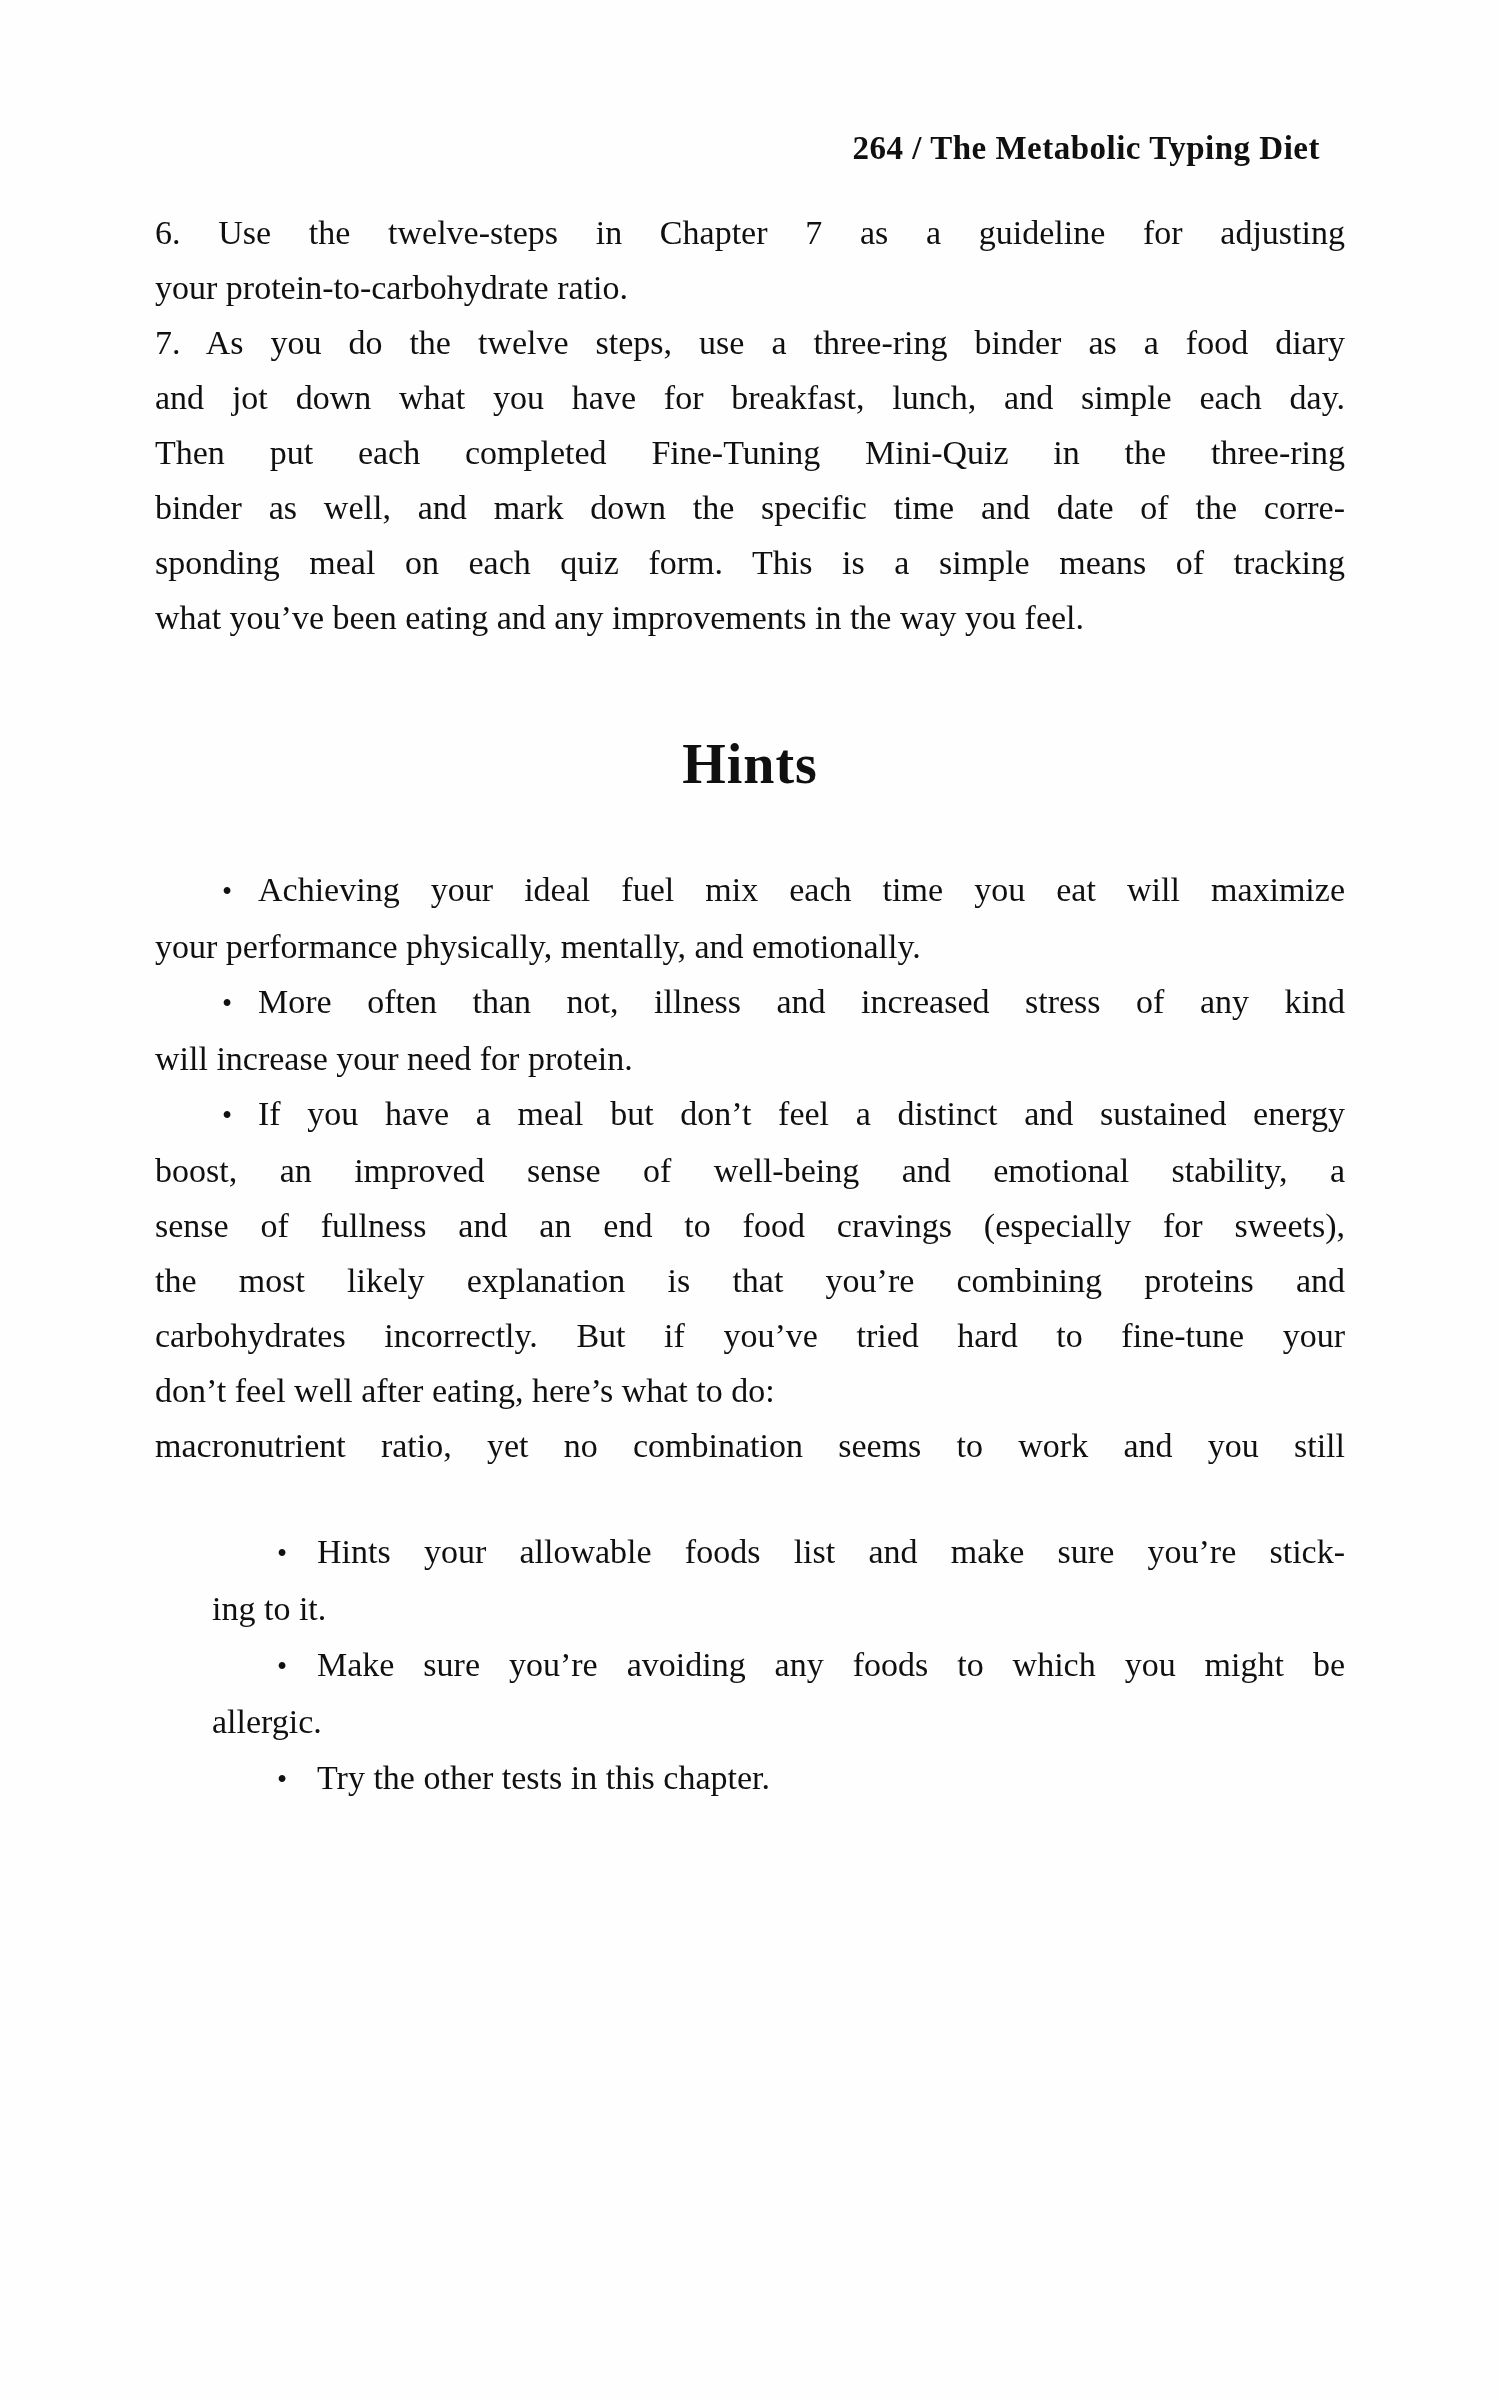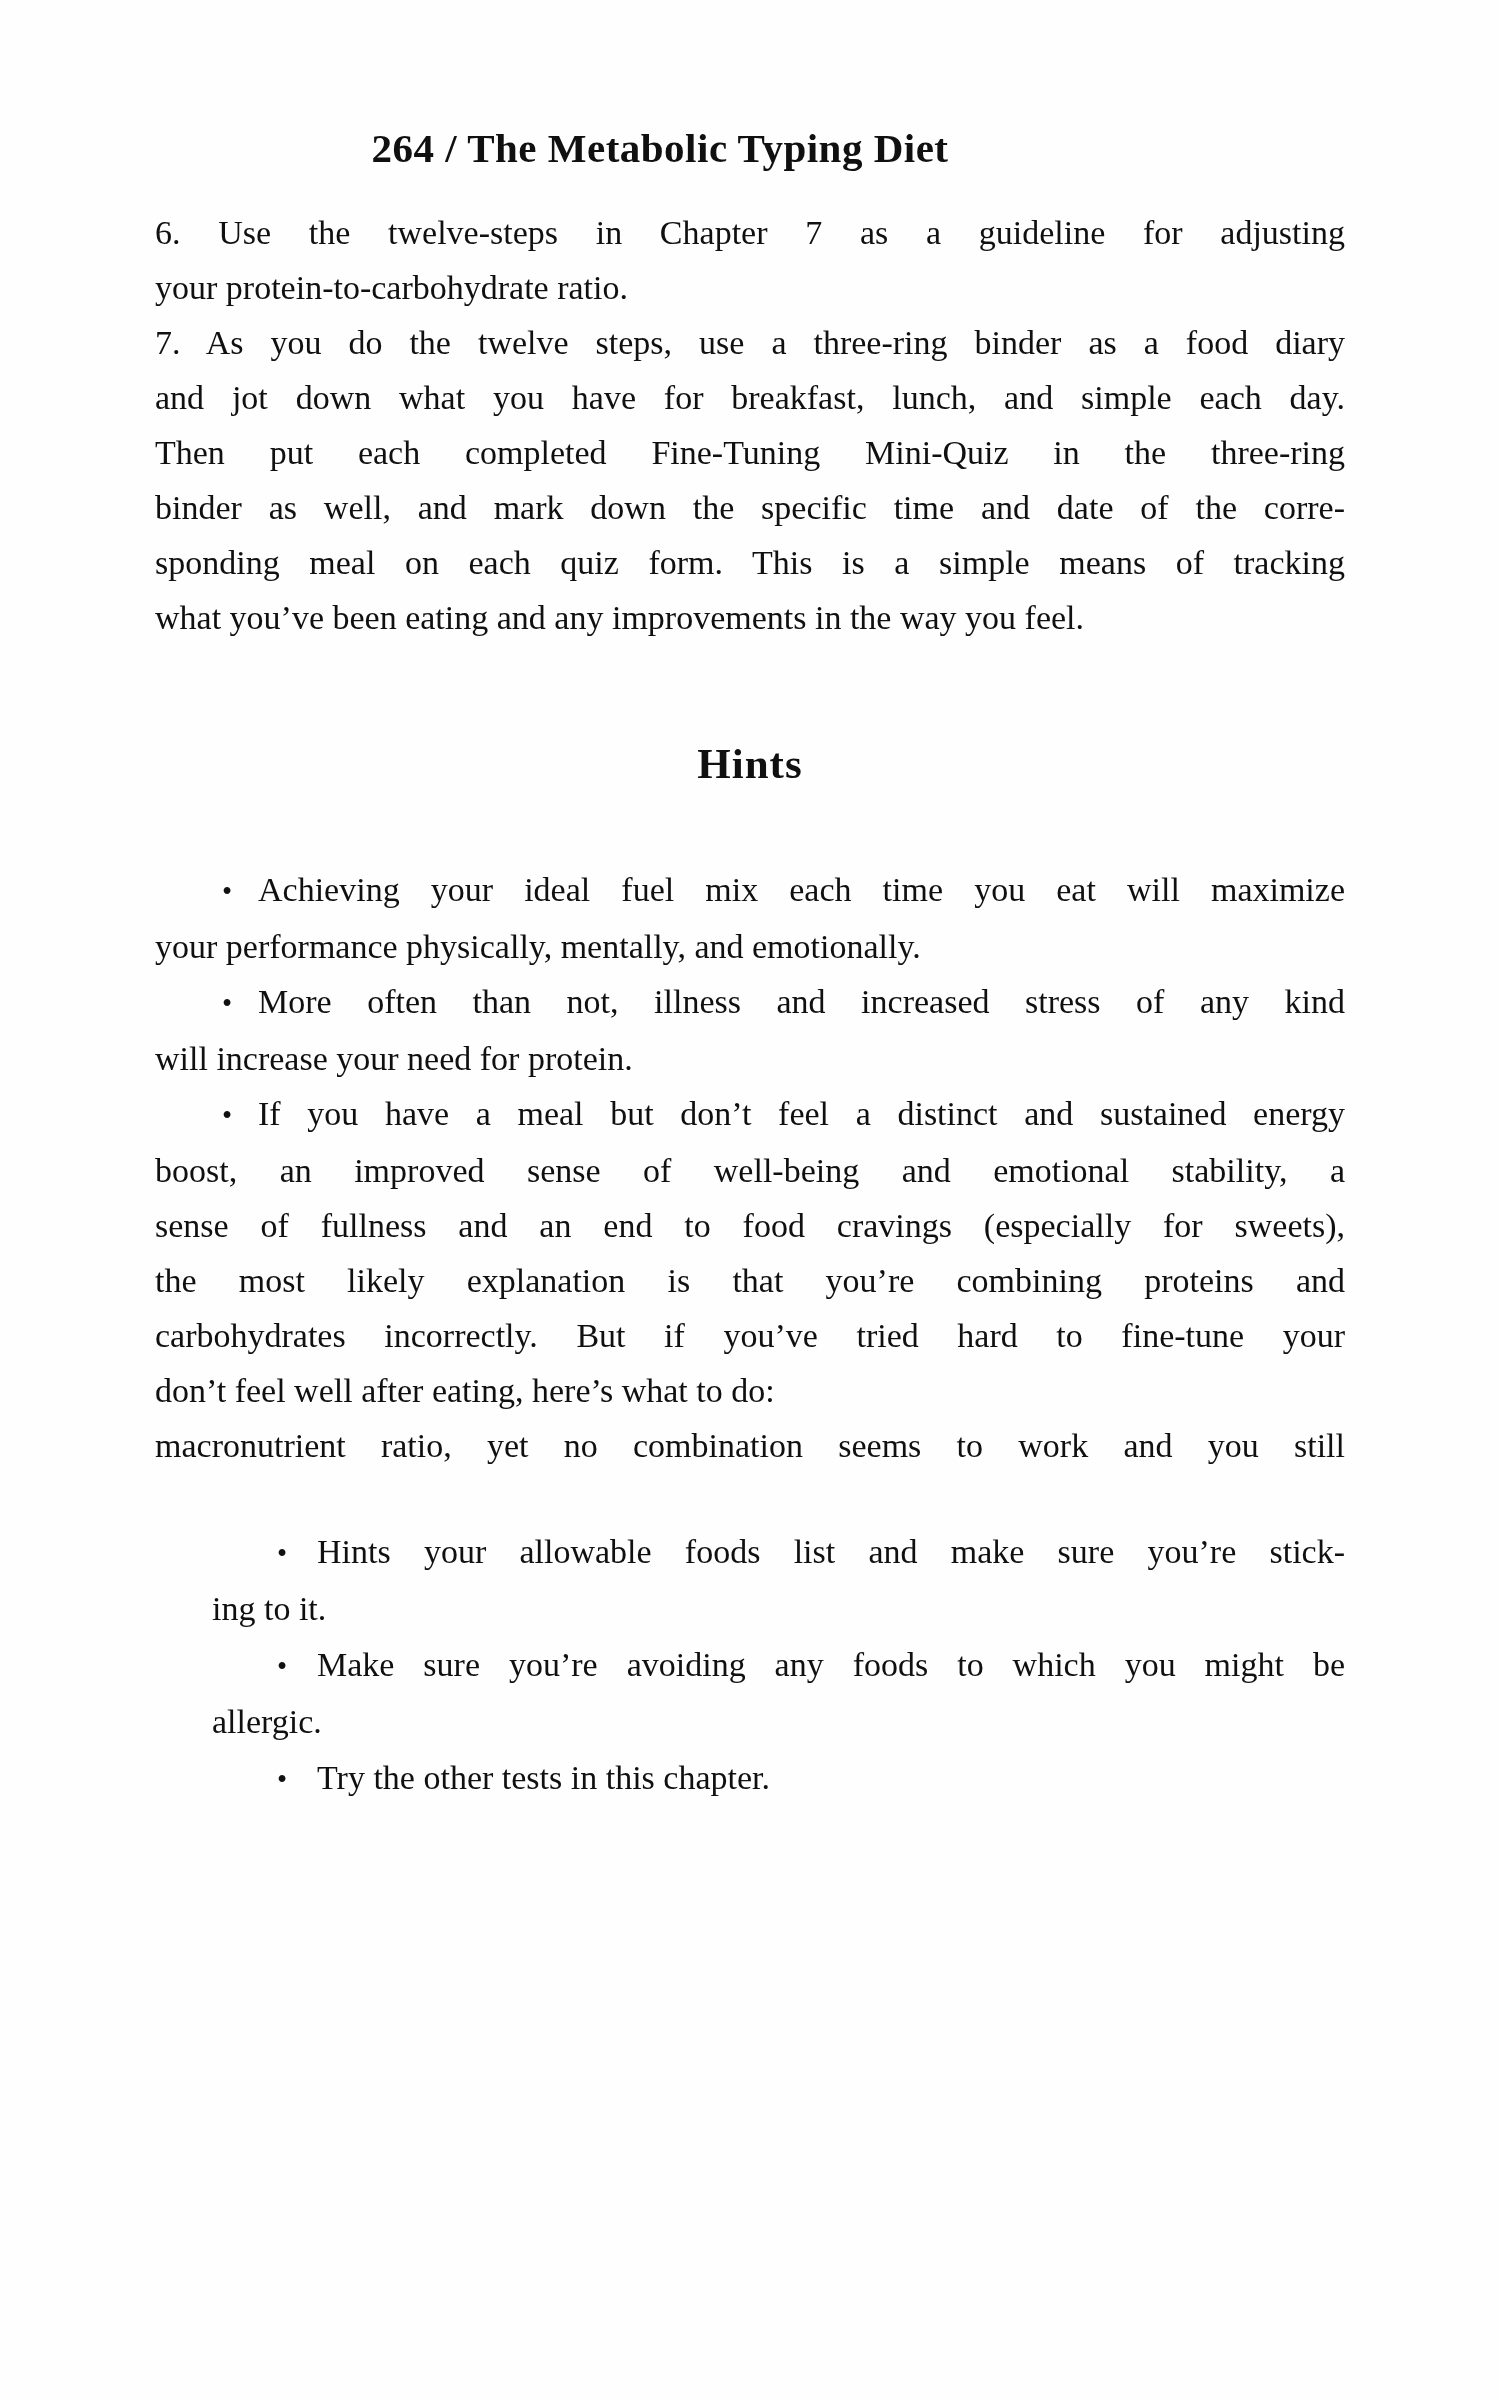--- a/index.html
+++ b/index.html
@@ -14,22 +14,22 @@
     background: #fefefe;
     color: #101010;
     font-family: "Liberation Serif", "DejaVu Serif", serif;
     overflow: hidden;
   }
   .running-head {
     position: absolute;
     top: 128px;
     left: 0;
     width: 1320px;            
-    text-align: center;
-    font-size: 41px;
+    text-align: right;
+    font-size: 33px;
     font-weight: bold;
     line-height: 40px;
     letter-spacing: 0.5px;
   }
   .text-col {
     position: absolute;
     left: 155px;
     top: 205px;
     width: 1190px;
     font-size: 34px;
@@ -37,21 +37,21 @@
   }
   .line {
     text-align: left;
   }
   .just {
     text-align: justify;
     text-align-last: justify;
   }
   .hints-heading {
     margin: 88px 0 0 0;
-    font-size: 43px;
+    font-size: 56px;
     line-height: 62px;
     font-weight: bold;
     text-align: center;
     letter-spacing: 1px;
   }
   .hint-list { margin-top: 67px; }
   .sub-list  { margin-top: 51px; }
   .sub-list .line { line-height: 56px; }
 
   

